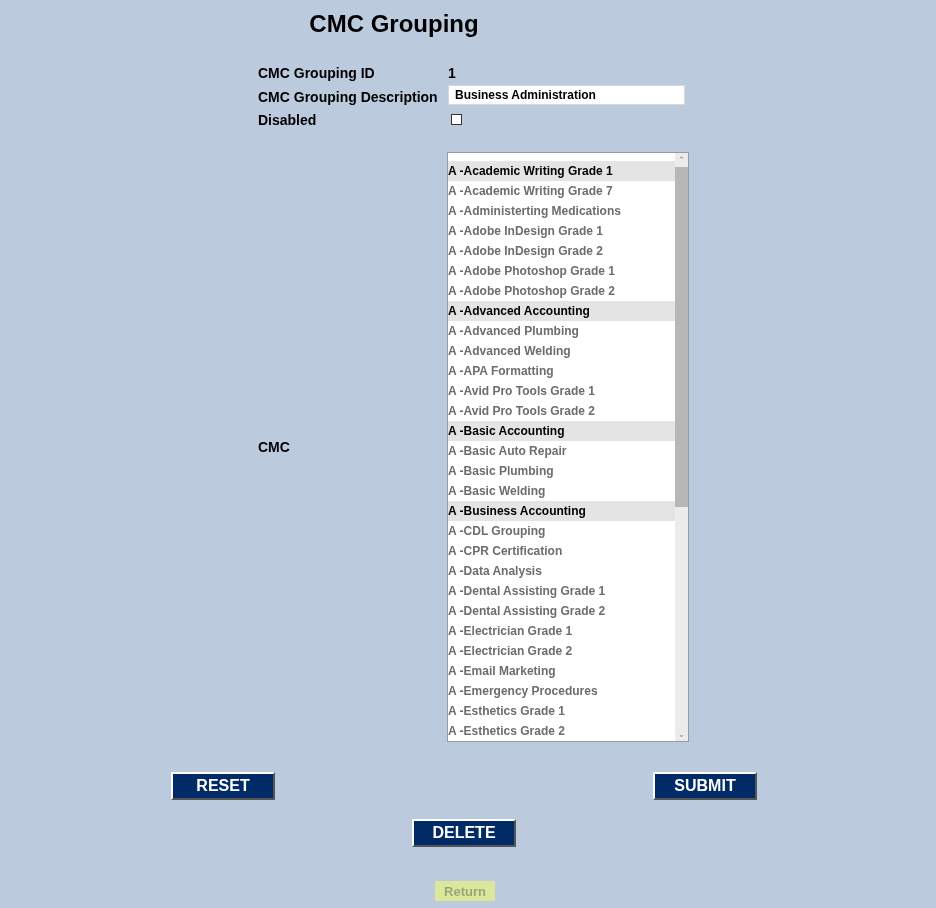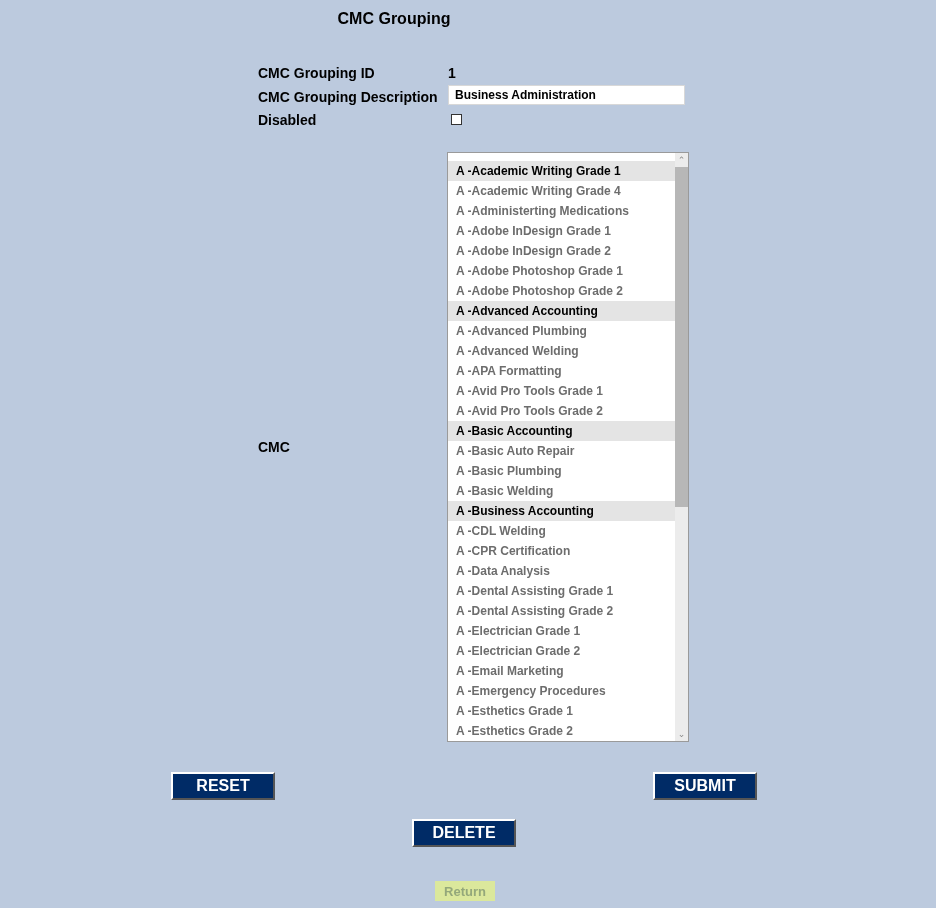--- a/index.html
+++ b/index.html
@@ -1,36 +1,36 @@
 <!DOCTYPE html>
 <html><head>
 <meta charset="utf-8">
 <style>
   html, body { margin:0; padding:0; }
   body {
     width:936px; height:908px; background:#bccade; position:relative; overflow:hidden;
     font-family:"Liberation Sans", sans-serif; color:#000;
   }
-  .title { position:absolute; top:10px; left:0; width:788px; text-align:center; font-size:16px; font-weight:bold; }
+  .title { position:absolute; top:10px; left:0; width:788px; text-align:center; font-size:24px; font-weight:bold; }
   .label { position:absolute; left:258px; font-size:14px; font-weight:bold; }
   .value { position:absolute; left:448px; font-size:14px; font-weight:bold; }
   .desc-input {
     position:absolute; left:448px; top:85px; width:237px; height:20px; box-sizing:border-box;
     border:1px solid #d8d8d8; background:#fff; font-family:"Liberation Sans", sans-serif;
     font-size:12px; font-weight:bold; padding:8px 6px; color:#000; outline:none;
   }
   .checkbox {
     position:absolute; left:451px; top:114px; width:11px; height:11px; border:1px solid #333; background:#fff; box-sizing:border-box;
   }
   .listbox {
     position:absolute; left:447px; top:152px; width:242px; height:590px; box-sizing:border-box;
     border:1px solid #9a9a9a; background:#fff; overflow:hidden;
   }
   .list { position:absolute; left:0; top:8px; width:227px; }
-  .item { height:20px; line-height:20px; font-size:12px; font-weight:bold; padding-left:8px; color:#6d6d6d; white-space:nowrap; }
+  .item { height:20px; line-height:20px; font-size:12px; font-weight:bold; color:#6d6d6d; white-space:nowrap; }
   .item.sel { background:#e4e4e4; color:#000; }
   .scrollbar { position:absolute; right:0; top:0; width:13px; height:100%; background:#ececec; }
   .scroll-up, .scroll-down { position:absolute; left:0; width:13px; height:14px; text-align:center; font-size:9px; color:#8a8a8a; line-height:14px; }
   .scroll-up { top:0; }
   .scroll-down { bottom:0; }
   .thumb { position:absolute; left:0; top:14px; width:13px; height:340px; background:#b7b7b7; }
   .btn {
     position:absolute; height:28px; width:104px; box-sizing:border-box; background:#002b66; color:#fff;
     font-family:"Liberation Sans", sans-serif; font-size:16px; font-weight:bold; text-align:center; line-height:24px;
     border-top:2px solid #fff; border-left:2px solid #fff; border-right:2px solid #555; border-bottom:2px solid #555; cursor:pointer;
@@ -52,38 +52,38 @@
 <input class="desc-input" type="text" value="Business Administration" style="">
 
 <div class="label" style="top:112px">Disabled</div>
 <div class="checkbox"></div>
 
 <div class="label" style="top:439px">CMC</div>
 
 <div class="listbox">
   <div class="list" id="cmc-list">
       <div class="item sel">A -Academic Writing Grade 1</div>
-      <div class="item">A -Academic Writing Grade 4</div>
+      <div class="item">A -Academic Writing Grade 7</div>
       <div class="item">A -Administerting Medications</div>
       <div class="item">A -Adobe InDesign Grade 1</div>
       <div class="item">A -Adobe InDesign Grade 2</div>
       <div class="item">A -Adobe Photoshop Grade 1</div>
       <div class="item">A -Adobe Photoshop Grade 2</div>
       <div class="item sel">A -Advanced Accounting</div>
       <div class="item">A -Advanced Plumbing</div>
       <div class="item">A -Advanced Welding</div>
       <div class="item">A -APA Formatting</div>
       <div class="item">A -Avid Pro Tools Grade 1</div>
       <div class="item">A -Avid Pro Tools Grade 2</div>
       <div class="item sel">A -Basic Accounting</div>
       <div class="item">A -Basic Auto Repair</div>
       <div class="item">A -Basic Plumbing</div>
       <div class="item">A -Basic Welding</div>
       <div class="item sel">A -Business Accounting</div>
-      <div class="item">A -CDL Welding</div>
+      <div class="item">A -CDL Grouping</div>
       <div class="item">A -CPR Certification</div>
       <div class="item">A -Data Analysis</div>
       <div class="item">A -Dental Assisting Grade 1</div>
       <div class="item">A -Dental Assisting Grade 2</div>
       <div class="item">A -Electrician Grade 1</div>
       <div class="item">A -Electrician Grade 2</div>
       <div class="item">A -Email Marketing</div>
       <div class="item">A -Emergency Procedures</div>
       <div class="item">A -Esthetics Grade 1</div>
       <div class="item">A -Esthetics Grade 2</div>

